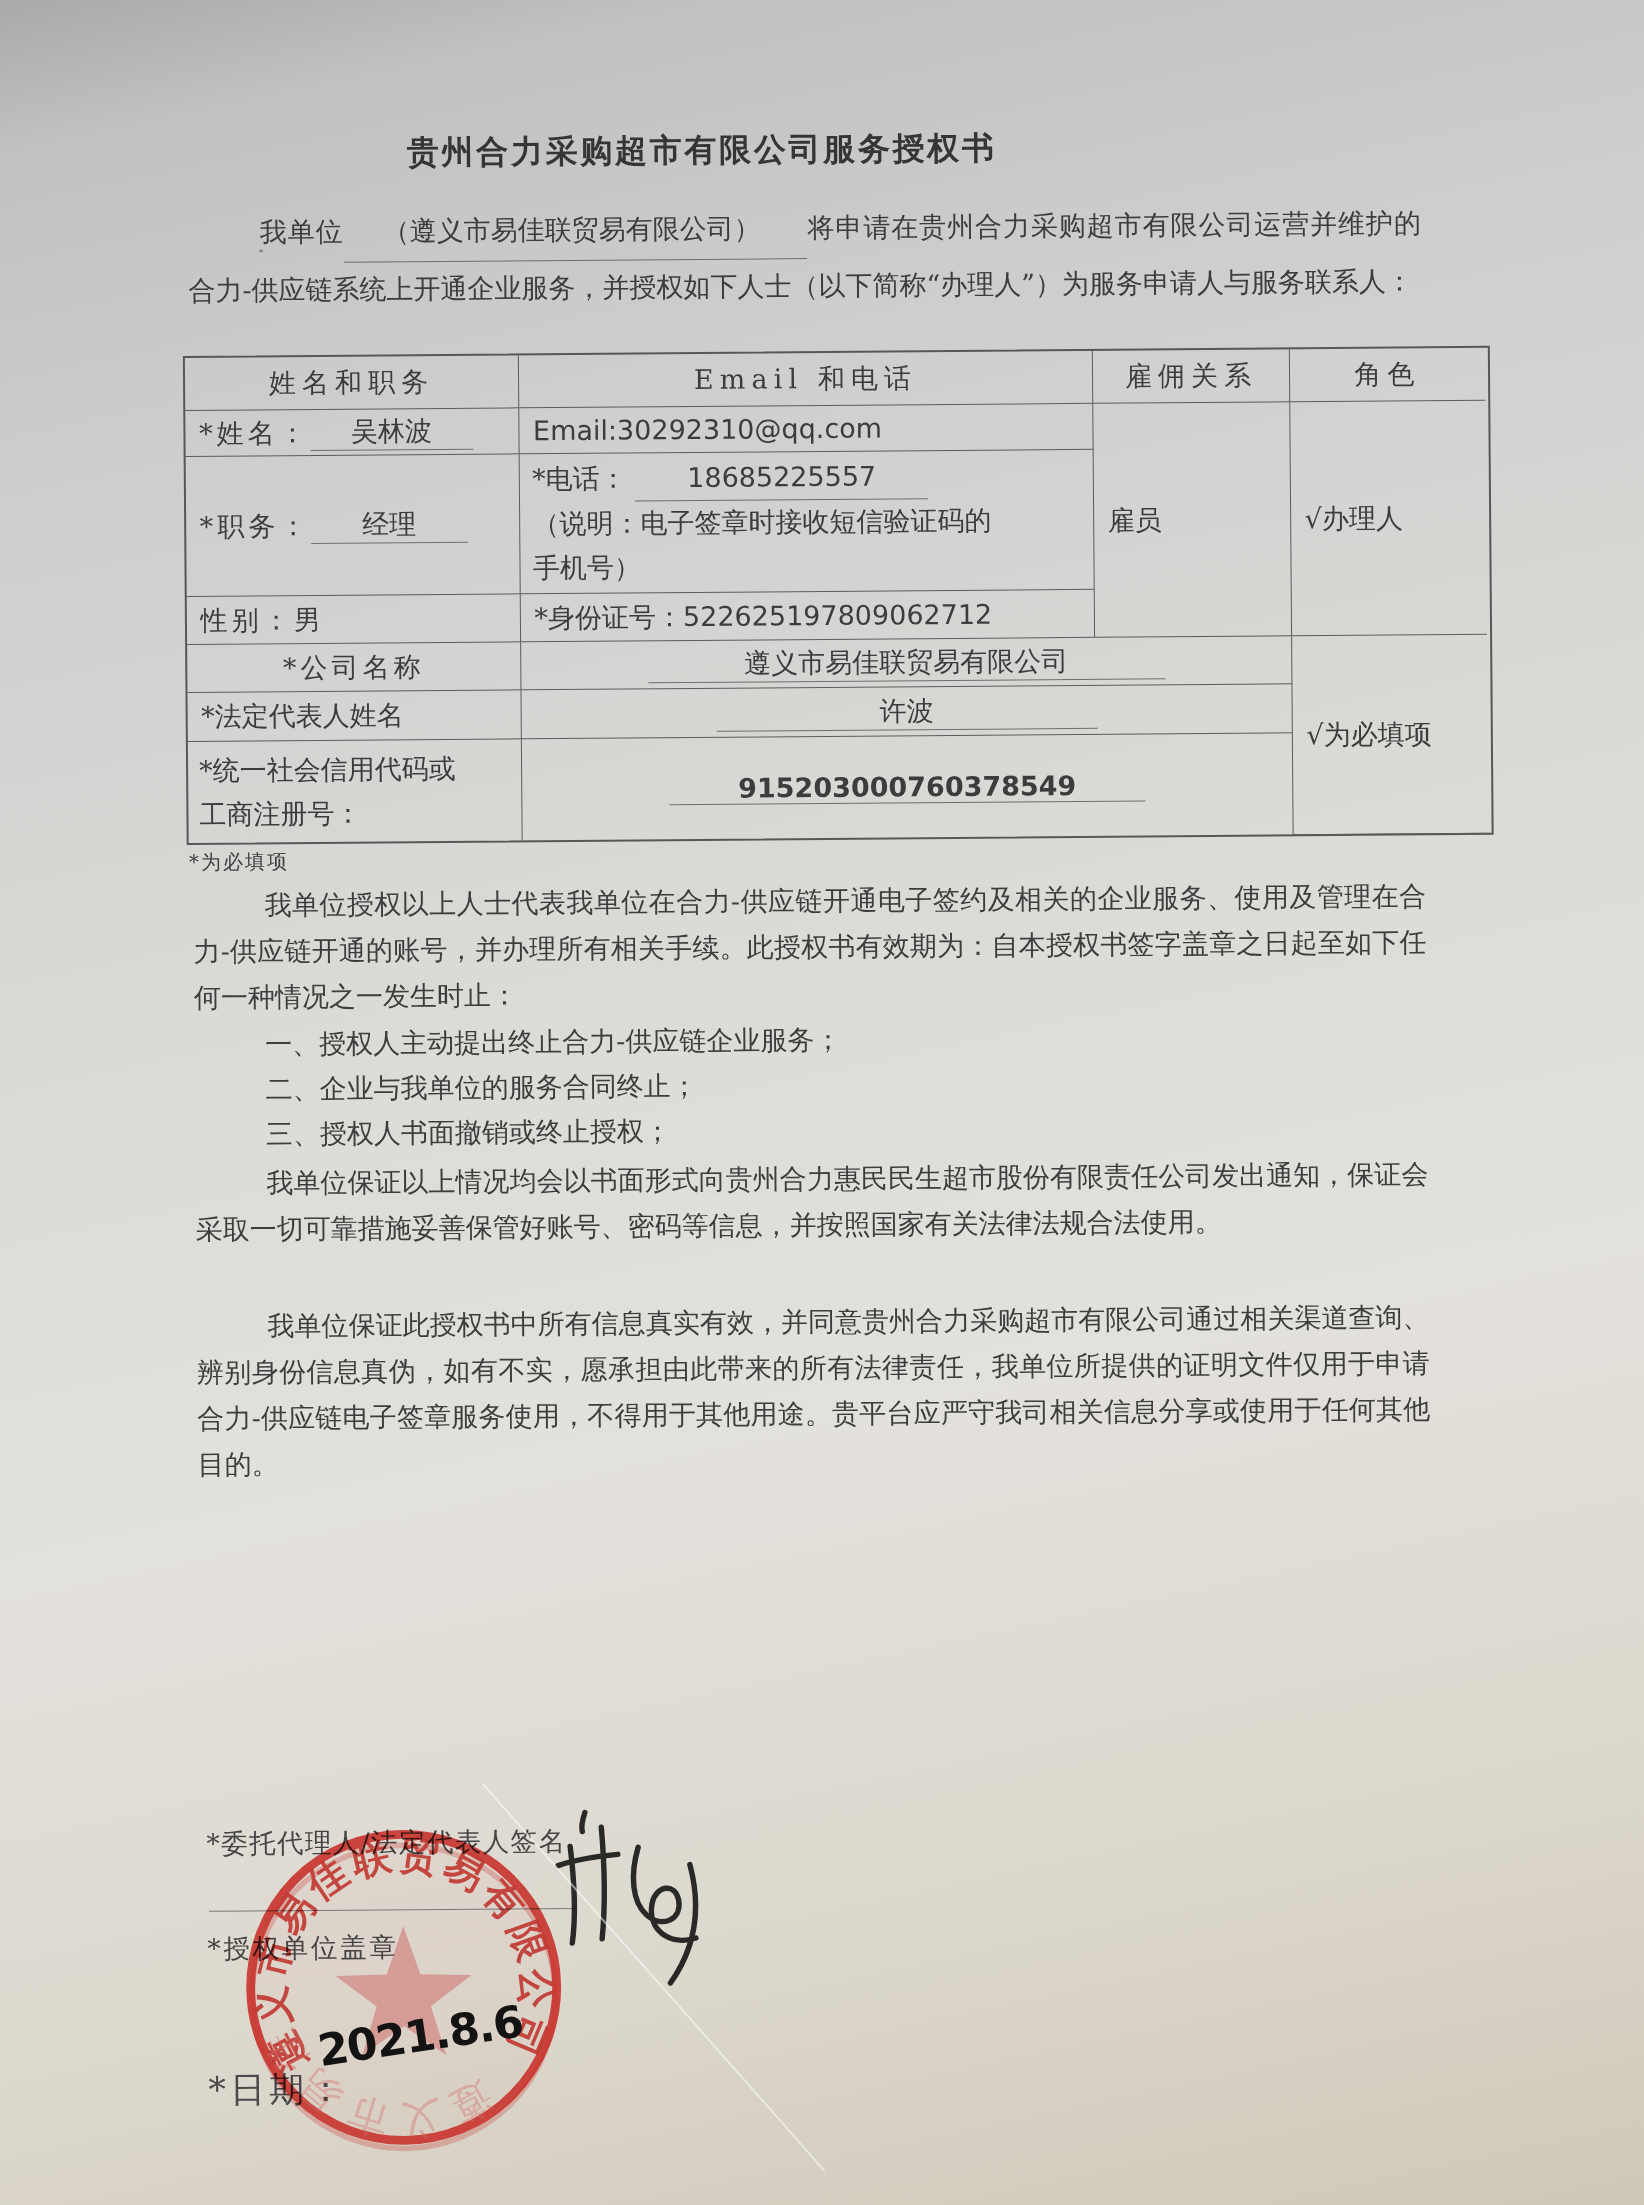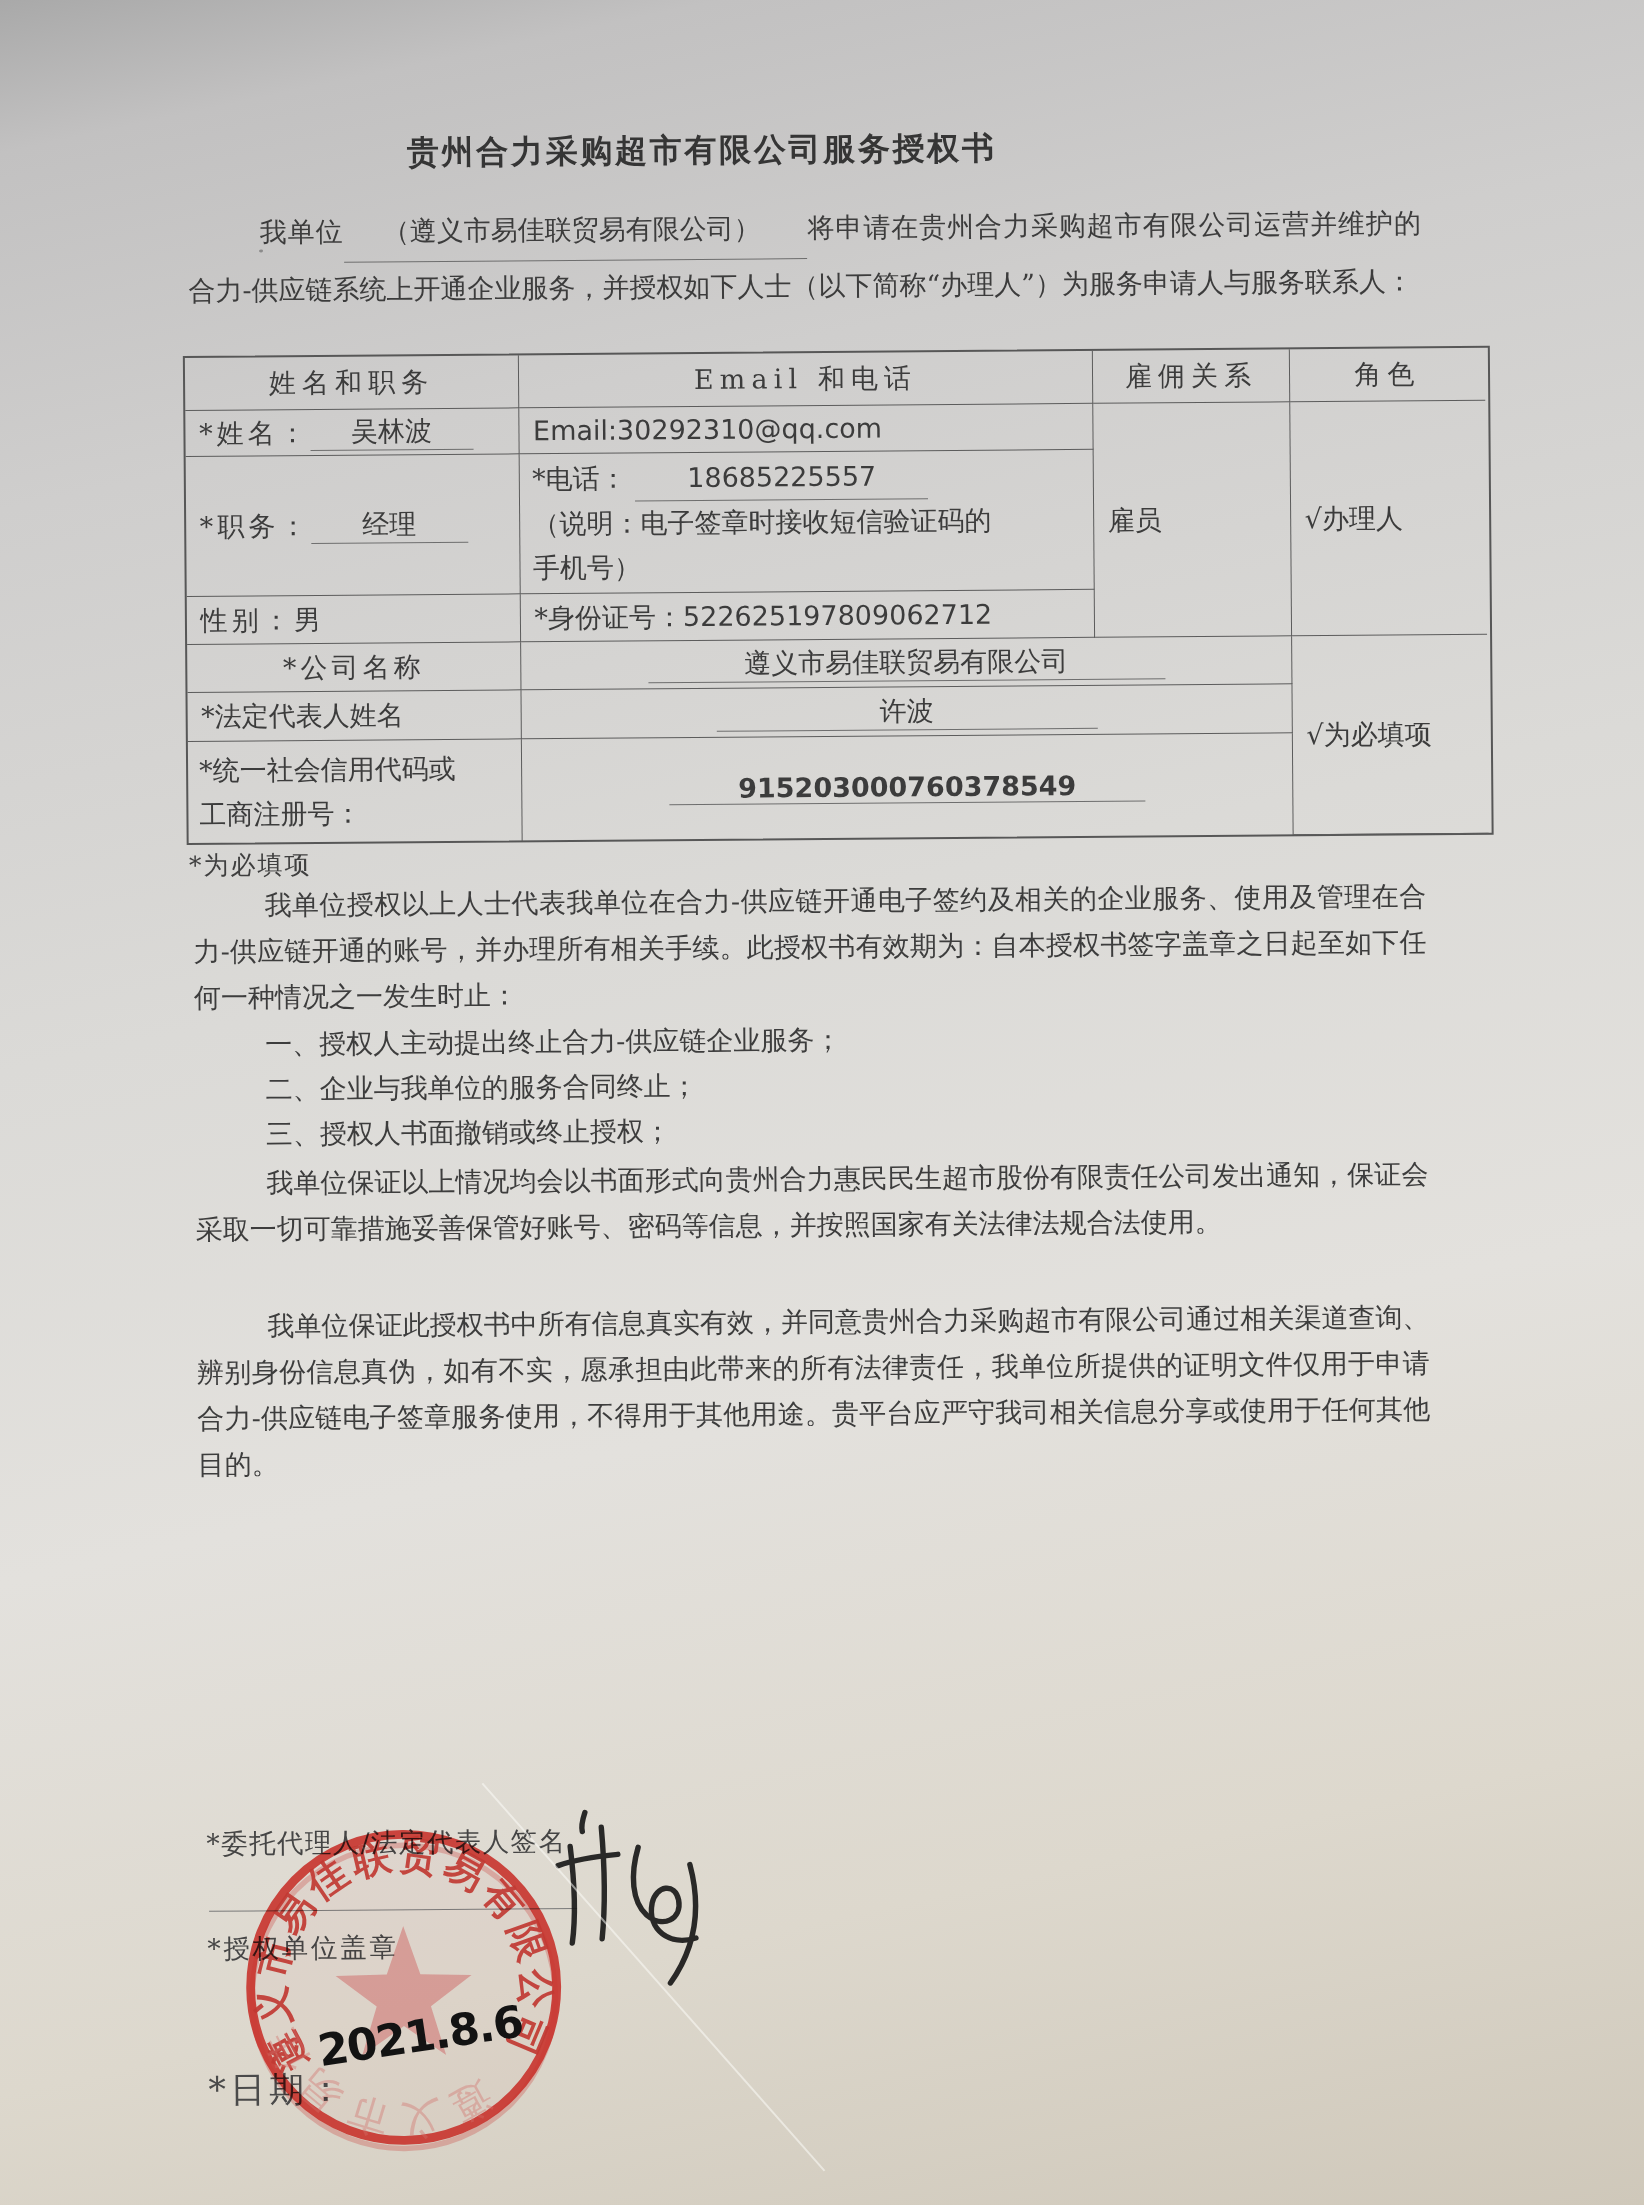--- a/index.html
+++ b/index.html
@@ -31,21 +31,21 @@
   }
   .cell{border-right:1.4px solid #5c5c5c;border-bottom:1.4px solid #5c5c5c;display:flex;align-items:center;overflow:hidden;}
   .cell.noR{border-right:none;}
   .cell.noB{border-bottom:none;}
   .cell.center{justify-content:center;}
   .cell.padL{padding-left:13.6px;}
   .hdr{letter-spacing:6.1px;font-weight:500;}
   .vcol{flex-direction:column;align-items:flex-start;justify-content:center;line-height:44px;}
   .lab{letter-spacing:4.1px;white-space:nowrap;}
   
-  .note{left:189px;top:844px;font-size:25px;letter-spacing:2px;}
+  .note{left:189px;top:844px;font-size:20px;letter-spacing:2px;}
   .para{left:193px;top:0;width:1233px;font-size:27px;line-height:46px;text-align:justify;color:#3d3d3d;}
   .p1{top:878px;}
   .terms{left:193px;top:1017px;width:1233px;font-size:27px;color:#3d3d3d;}
   .terms div{line-height:45px;text-indent:71px;}
   .p2{top:1156px;}
   .p3{top:1299px;}
   
   .signlabel{left:199px;top:1821px;font-size:26.5px;letter-spacing:1.4px;color:#454545;}
   .signline{left:201px;top:1906px;width:368px;height:1.4px;background:#7a7a7a;}
   .stamplabel{left:199px;top:1926px;font-size:26.5px;letter-spacing:2.7px;color:#454545;}

